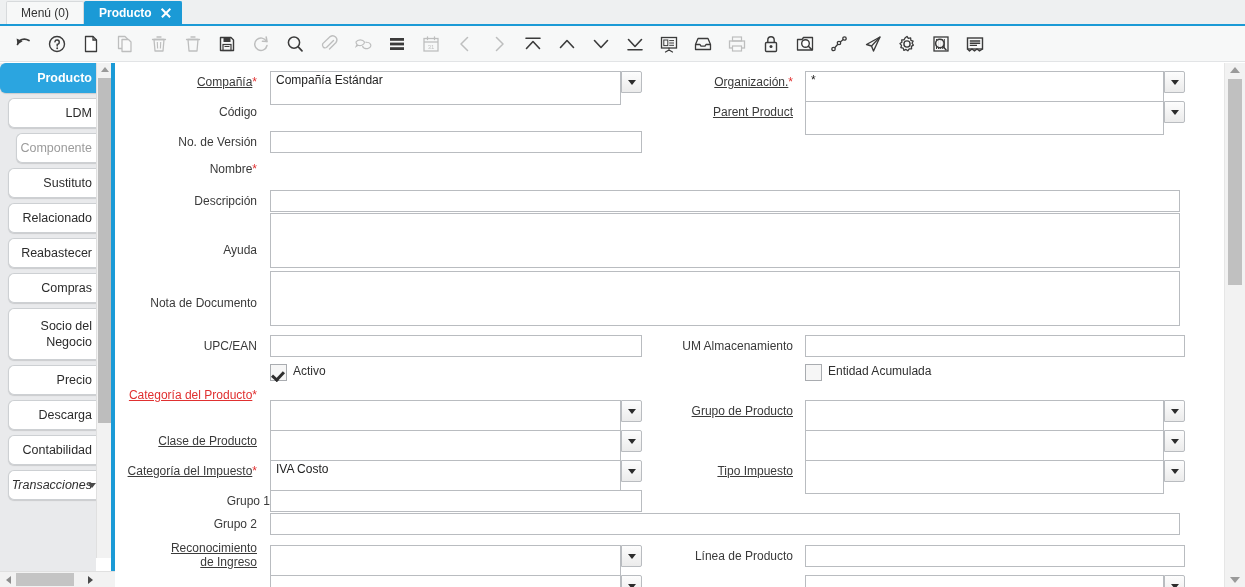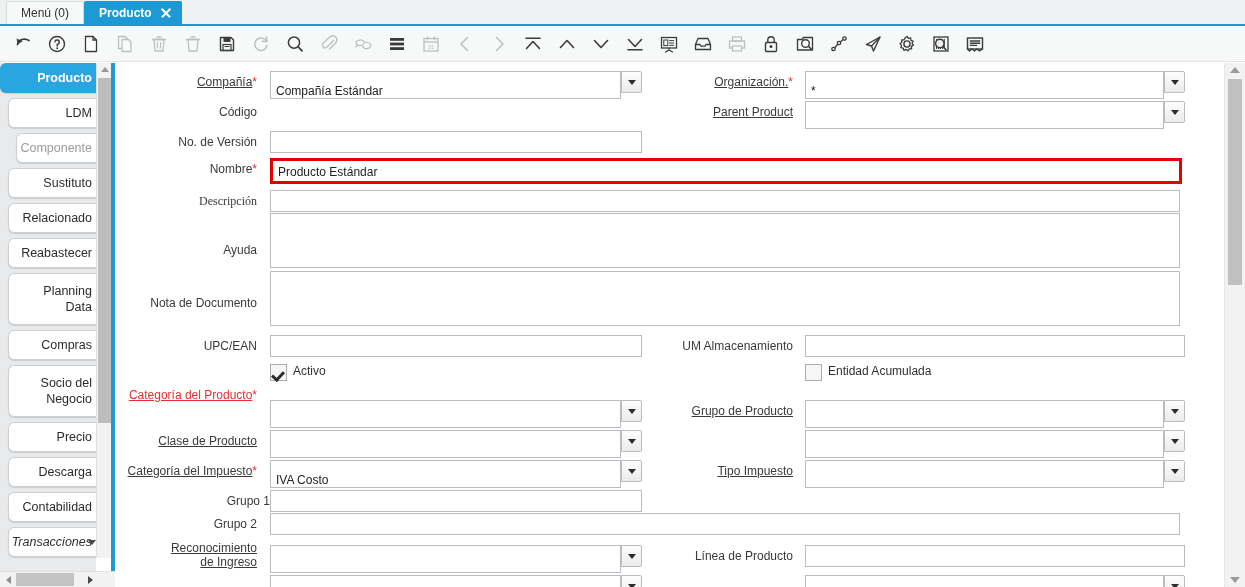--- a/index.html
+++ b/index.html
@@ -126,23 +126,23 @@
   .fld{
     position:absolute;box-sizing:border-box;
     border:1px solid #b9bcc0;background:#ffffff;
     font-size:12px;color:#222;padding:3px 5px;line-height:14px;
     height:22px;overflow:hidden;white-space:nowrap;
   }
   .fld.ta{height:auto;}
   .fld.hl{border:3px solid #e60000;height:26px;padding:4px 5px;}
   .combo{position:absolute;box-sizing:border-box;height:22px;}
   .combo .box{
-    position:absolute;left:0;top:0;right:21px;height:28px;box-sizing:border-box;
+    position:absolute;left:0;top:0;right:21px;height:34px;box-sizing:border-box;
     border:1px solid #b9bcc0;background:#ffffff;
-    font-size:12px;color:#222;padding:12px 5px;line-height:14px;
+    font-size:12px;color:#222;padding:1px 5px;line-height:14px;
     overflow:hidden;white-space:nowrap;
   }
   .combo .btn{
     position:absolute;right:0;top:0;width:21px;height:22px;box-sizing:border-box;
     border:1px solid #b9bcc0;background:linear-gradient(#fdfdfd,#ebebeb);
     border-radius:0 2px 2px 0;
     display:flex;align-items:center;justify-content:center;
   }
   .combo .btn i{
     width:0;height:0;border-left:4px solid transparent;border-right:4px solid transparent;
@@ -391,23 +391,20 @@
         </div>
         <div class="vtab">
           <span>Sustituto</span>
         </div>
         <div class="vtab">
           <span>Relacionado</span>
         </div>
         <div class="vtab">
           <span>Reabastecer</span>
         </div>
-        <div class="vtab two">
-          <span>Planning Data</span>
-        </div>
         <div class="vtab">
           <span>Compras</span>
         </div>
         <div class="vtab two">
           <span>Socio del Negocio</span>
         </div>
         <div class="vtab">
           <span>Precio</span>
         </div>
         <div class="vtab">
@@ -458,22 +455,21 @@
       <div class="lab link" style="top: 42px; width: 250px; left: 428px;"><span>Parent Product</span></div>
       <div class="combo" style="left: 690px; top: 38px; width: 380px;">
         <div class="box"></div>
         <div class="btn">
           <i></i>
         </div>
       </div>
       <div class="lab" style="top: 72px; width: 135px; left: 7px;"><span>No. de Versión</span></div>
       <div class="fld" style="left: 155px; top: 68px; width: 372px;"></div>
       <div class="lab" style="top: 99px; width: 135px; left: 7px;"><span>Nombre</span><span class="st">*</span></div>
-      <div class="fld hl" style="left: 155px; top: 95px; width: 912px;">Producto Estándar</div>
-      <div class="lab" style="top: 131px; width: 135px; left: 7px; font-family: Liberation Serif, serif;"><span>Descripción</span></div>
+      <div class="lab" style="top: 131px; width: 135px; left: 7px;"><span>Descripción</span></div>
       <div class="fld" style="left: 155px; top: 127px; width: 910px;"></div>
       <div class="lab" style="top: 180px; width: 135px; left: 7px;"><span>Ayuda</span></div>
       <div class="fld ta" style="height: 55px; left: 155px; top: 150px; width: 910px;"></div>
       <div class="lab" style="top: 233px; width: 135px; left: 7px;"><span>Nota de Documento</span></div>
       <div class="fld ta" style="height: 55px; left: 155px; top: 208px; width: 910px;"></div>
       <div class="lab" style="top: 276px; width: 135px; left: 7px;"><span>UPC/EAN</span></div>
       <div class="fld" style="left: 155px; top: 272px; width: 372px;"></div>
       <div class="lab" style="top: 276px; width: 250px; left: 428px;"><span>UM Almacenamiento</span></div>
       <div class="fld" style="left: 690px; top: 272px; width: 380px;"></div>
       <div class="chkrow" style="left: 155px; top: 301px;">

